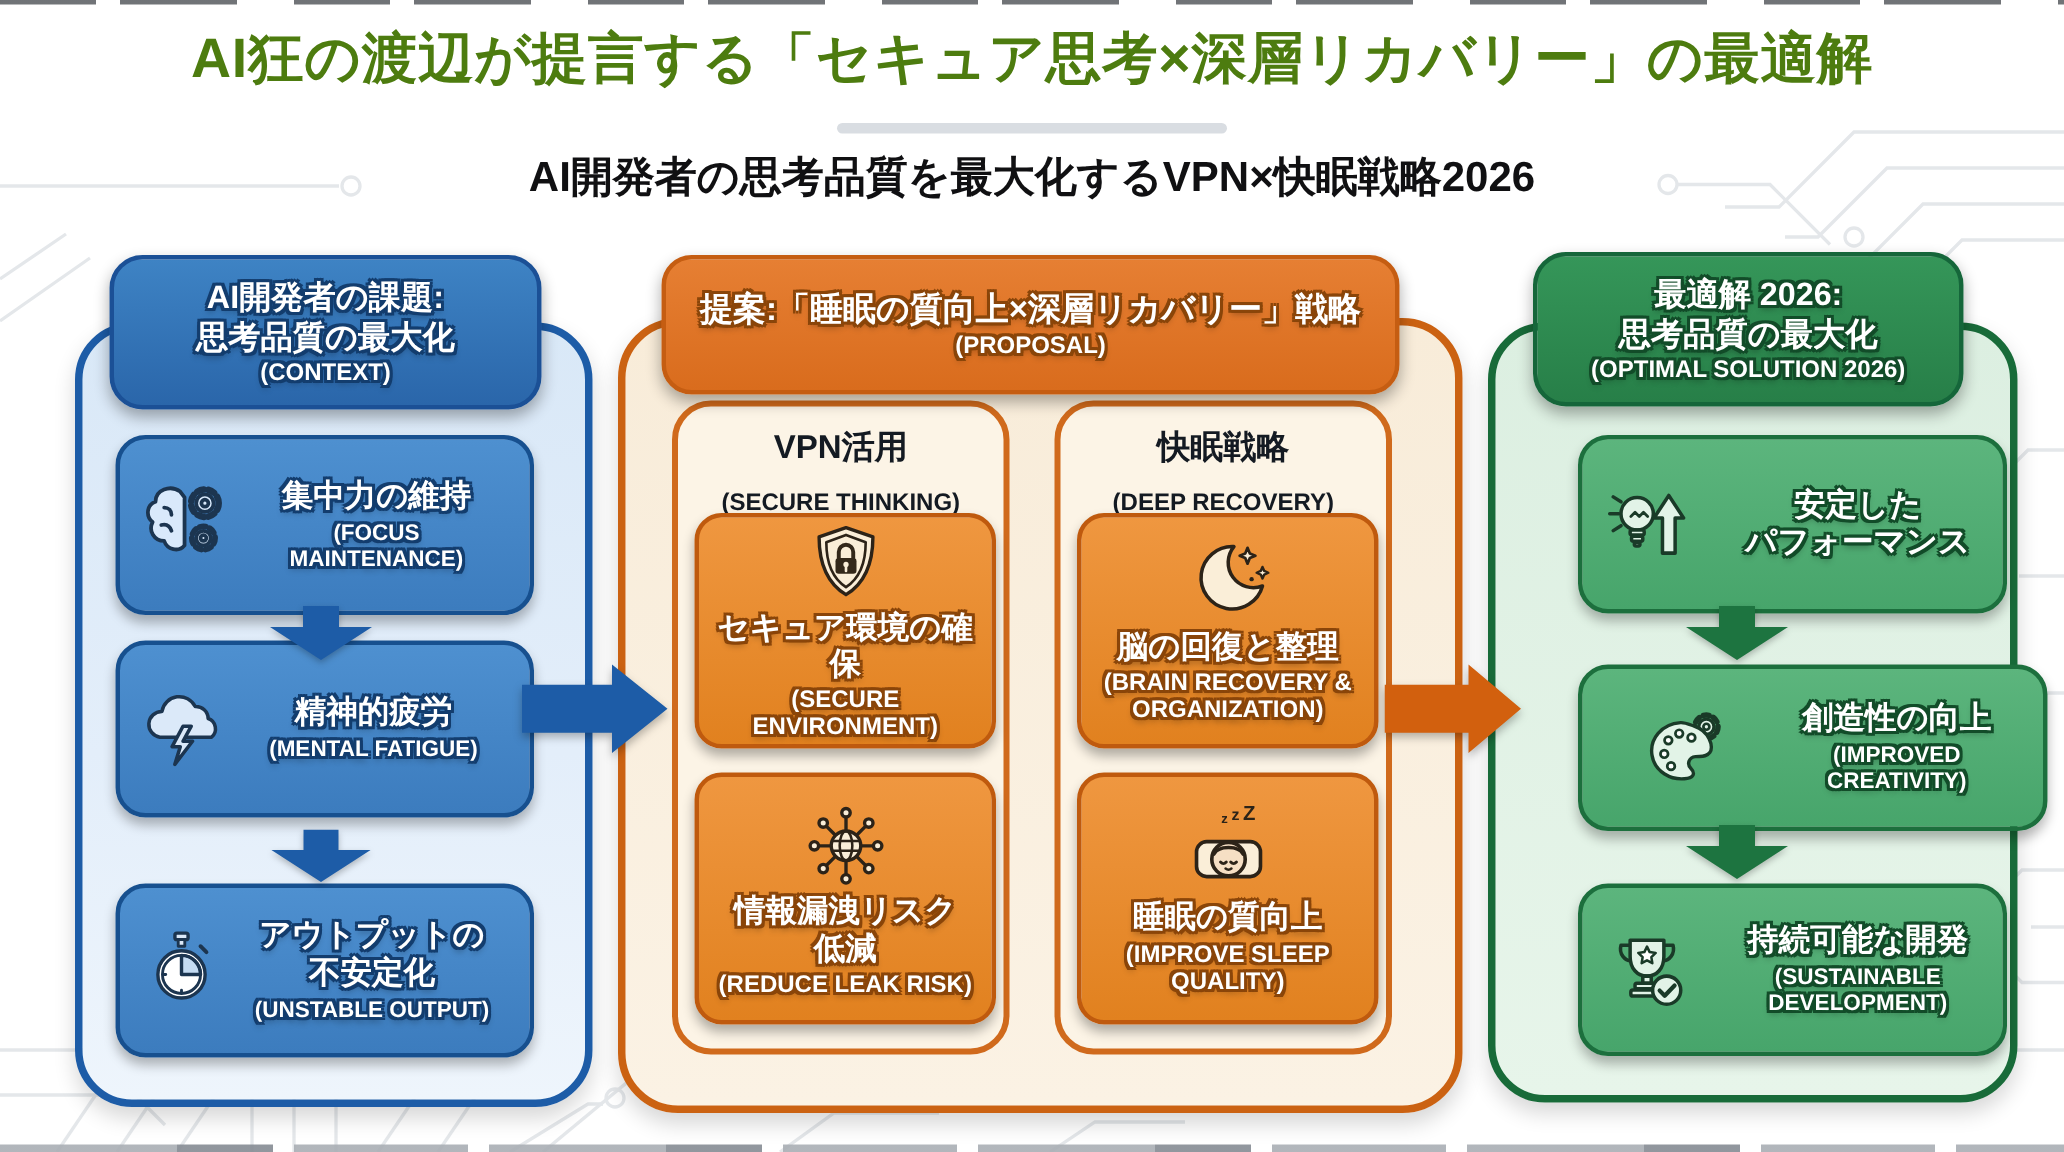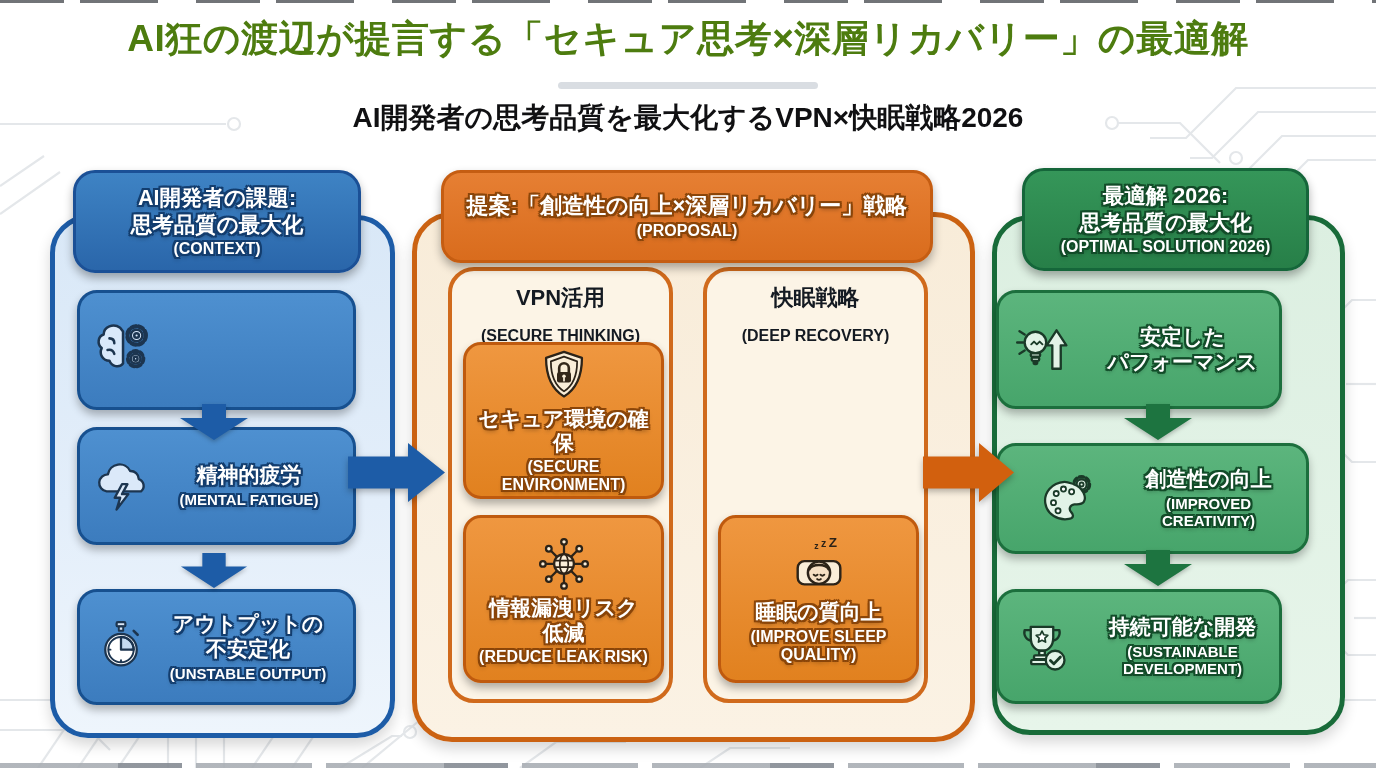--- a/index.html
+++ b/index.html
@@ -42,21 +42,21 @@
   .ch-blue{left:73px;top:170px;width:282px;height:97px;background:linear-gradient(180deg,#3e83c4,#2a66aa);border:3px solid #1b5096;}
   .ch-orange{left:441px;top:170px;width:486px;height:87px;background:linear-gradient(180deg,#e67f33,#d96c1d);border:3px solid #c55d12;border-radius:20px;}
   .ch-green{left:1022px;top:168px;width:281px;height:97px;background:linear-gradient(180deg,#359659,#277f48);border:3px solid #15663a;}
   .h-jp{font-size:21.5px;font-weight:800;line-height:1.22;}
   .ch-orange .h-jp{font-size:22px;}
   .h-en{font-size:16px;font-weight:800;margin-top:2px;}
   
   .box{position:absolute;z-index:4;border-radius:20px;display:flex;align-items:center;
     box-shadow:0 5px 8px rgba(0,0,0,.28);}
   .box-blue{left:77px;width:273px;background:linear-gradient(180deg,#4e90d0,#3c7cbe);border:3.5px solid #17508f;}
-  .box-green{left:996px;width:280px;background:linear-gradient(180deg,#5cb57d,#47a56b);border:3.5px solid #1c6f3d;gap:20px;}
+  .box-green{left:1052px;width:280px;background:linear-gradient(180deg,#5cb57d,#47a56b);border:3.5px solid #1c6f3d;gap:20px;}
   .box .icon{flex:0 0 auto;margin-left:13px;}
   .box .icon svg{display:block;}
   .btxt{flex:1;text-align:center;padding:0 10px 0 4px;}
   .b-jp{font-size:21px;font-weight:800;line-height:1.18;white-space:pre-line;}
   .b-en{font-size:15px;font-weight:700;line-height:1.15;margin-top:3px;white-space:pre-line;}
   
   .subcol{position:absolute;top:267px;width:225px;height:436px;z-index:2;border-radius:26px;
     background:#fcf4e6;border:4px solid #d06a1c;text-align:center;box-sizing:border-box;padding-top:12px;}
   .sc-jp{font-size:22px;font-weight:800;color:#141a22;}
   .sc-en{font-size:16px;font-weight:700;color:#141a22;margin-top:14px;}
@@ -139,20 +139,25 @@
           <path d="M15,32 c4,-1 6,1 7,4" fill="none"></path>
           <circle cx="45" cy="17" r="9.5" fill="none" stroke-width="4.5" stroke-dasharray="4.6 3.2"></circle>
           <circle cx="45" cy="17" r="6"></circle>
             <circle cx="45" cy="17" r="2.4" fill="none"></circle>
           <circle cx="44" cy="41" r="8" fill="none" stroke-width="4" stroke-dasharray="4 3"></circle>
           <circle cx="44" cy="41" r="5"></circle>
             <circle cx="44" cy="41" r="2" fill="none"></circle>
         </g>
       </svg>
     </span>
+    <span class="btxt">
+      <div class="b-jp outlined">集中力の維持</div>
+      <div class="b-en outlined">(FOCUS
+MAINTENANCE)</div>
+    </span>
   </div>
 
   <div class="down-arrow" style="left:177px;top:404px;">
     <svg width="74" height="36" viewBox="0 0 74 36">
         <polygon points="25,0 49,0 49,14 71,14 37,36 3,14 25,14" fill="#1d5ca7"></polygon>
       </svg>
   </div>
 
   <div class="box box-blue s-blue" style="top:427px;height:112px;">
     <span class="icon">
@@ -192,21 +197,21 @@
     <span class="btxt">
       <div class="b-jp outlined">アウトプットの
 不安定化</div>
       <div class="b-en outlined">(UNSTABLE OUTPUT)</div>
     </span>
   </div>
 
   <section class="panel panel-orange"></section>
 
   <header class="col-header ch-orange s-orange">
-    <div class="h-jp outlined">提案:「創造性の向上×深層リカバリー」戦略</div>
+    <div class="h-jp outlined">提案:「睡眠の質向上×深層リカバリー」戦略</div>
     <div class="h-en outlined">(PROPOSAL)</div>
   </header>
 
   <div class="subcol" style="left:448px;">
     <div class="sc-jp">VPN活用</div>
     <div class="sc-en">(SECURE THINKING)</div>
   </div>
   <div class="subcol" style="left:703px;">
     <div class="sc-jp">快眠戦略</div>
     <div class="sc-en">(DEEP RECOVERY)</div>
@@ -247,20 +252,35 @@
           <ellipse cx="32" cy="34" rx="4.5" ry="10.5" fill="none" stroke-width="1.8"></ellipse>
           <path d="M22.3,30.5 h19.4 M22.3,37.5 h19.4" fill="none" stroke-width="1.8"></path>
         </g>
       </svg>
     </span>
     <div class="vb-jp outlined">情報漏洩リスク
 低減</div>
     <div class="vb-en outlined">(REDUCE LEAK RISK)</div>
   </div>
 
+  <div class="vbox s-orange" style="left:718px;top:342px;height:151px;">
+    <span class="icon">
+      <svg width="58" height="58" viewBox="0 0 64 64">
+        <g stroke="#2c2318" stroke-width="2.6" fill="#faeed8" stroke-linejoin="round" stroke-linecap="round">
+          <path d="M36,7 A23,23 0 1 0 57,36 A18.5,18.5 0 0 1 36,7 Z"></path>
+          <path d="M46,8 l1.7,4.1 4.1,1.7 -4.1,1.7 -1.7,4.1 -1.7,-4.1 -4.1,-1.7 4.1,-1.7 z" stroke-width="2"></path>
+          <path d="M57,22 l1.3,3 3,1.3 -3,1.3 -1.3,3 -1.3,-3 -3,-1.3 3,-1.3 z" stroke-width="1.8"></path>
+          <circle cx="49" cy="31" r="1.6" fill="#2c2318" stroke="none"></circle>
+        </g>
+      </svg>
+    </span>
+    <div class="vb-jp outlined">脳の回復と整理</div>
+    <div class="vb-en outlined">(BRAIN RECOVERY &amp;
+ORGANIZATION)</div>
+  </div>
 
   <div class="vbox s-orange" style="left:718px;top:515px;height:162px;">
     <span class="icon">
       <svg width="62" height="62" viewBox="0 0 64 64">
         <g stroke="#2c2318" stroke-width="2.5" stroke-linejoin="round" stroke-linecap="round">
           <text x="27" y="15" font-size="9" font-weight="700" fill="#2c2318" stroke="none">z</text>
           <text x="34" y="13" font-size="11" font-weight="700" fill="#2c2318" stroke="none">z</text>
           <text x="42" y="13" font-size="14" font-weight="700" fill="#2c2318" stroke="none">Z</text>
           <rect x="10" y="28" width="44" height="24" rx="7" fill="#faeed8"></rect>
           <circle cx="32" cy="40" r="11.5" fill="#f6dfc4"></circle>

